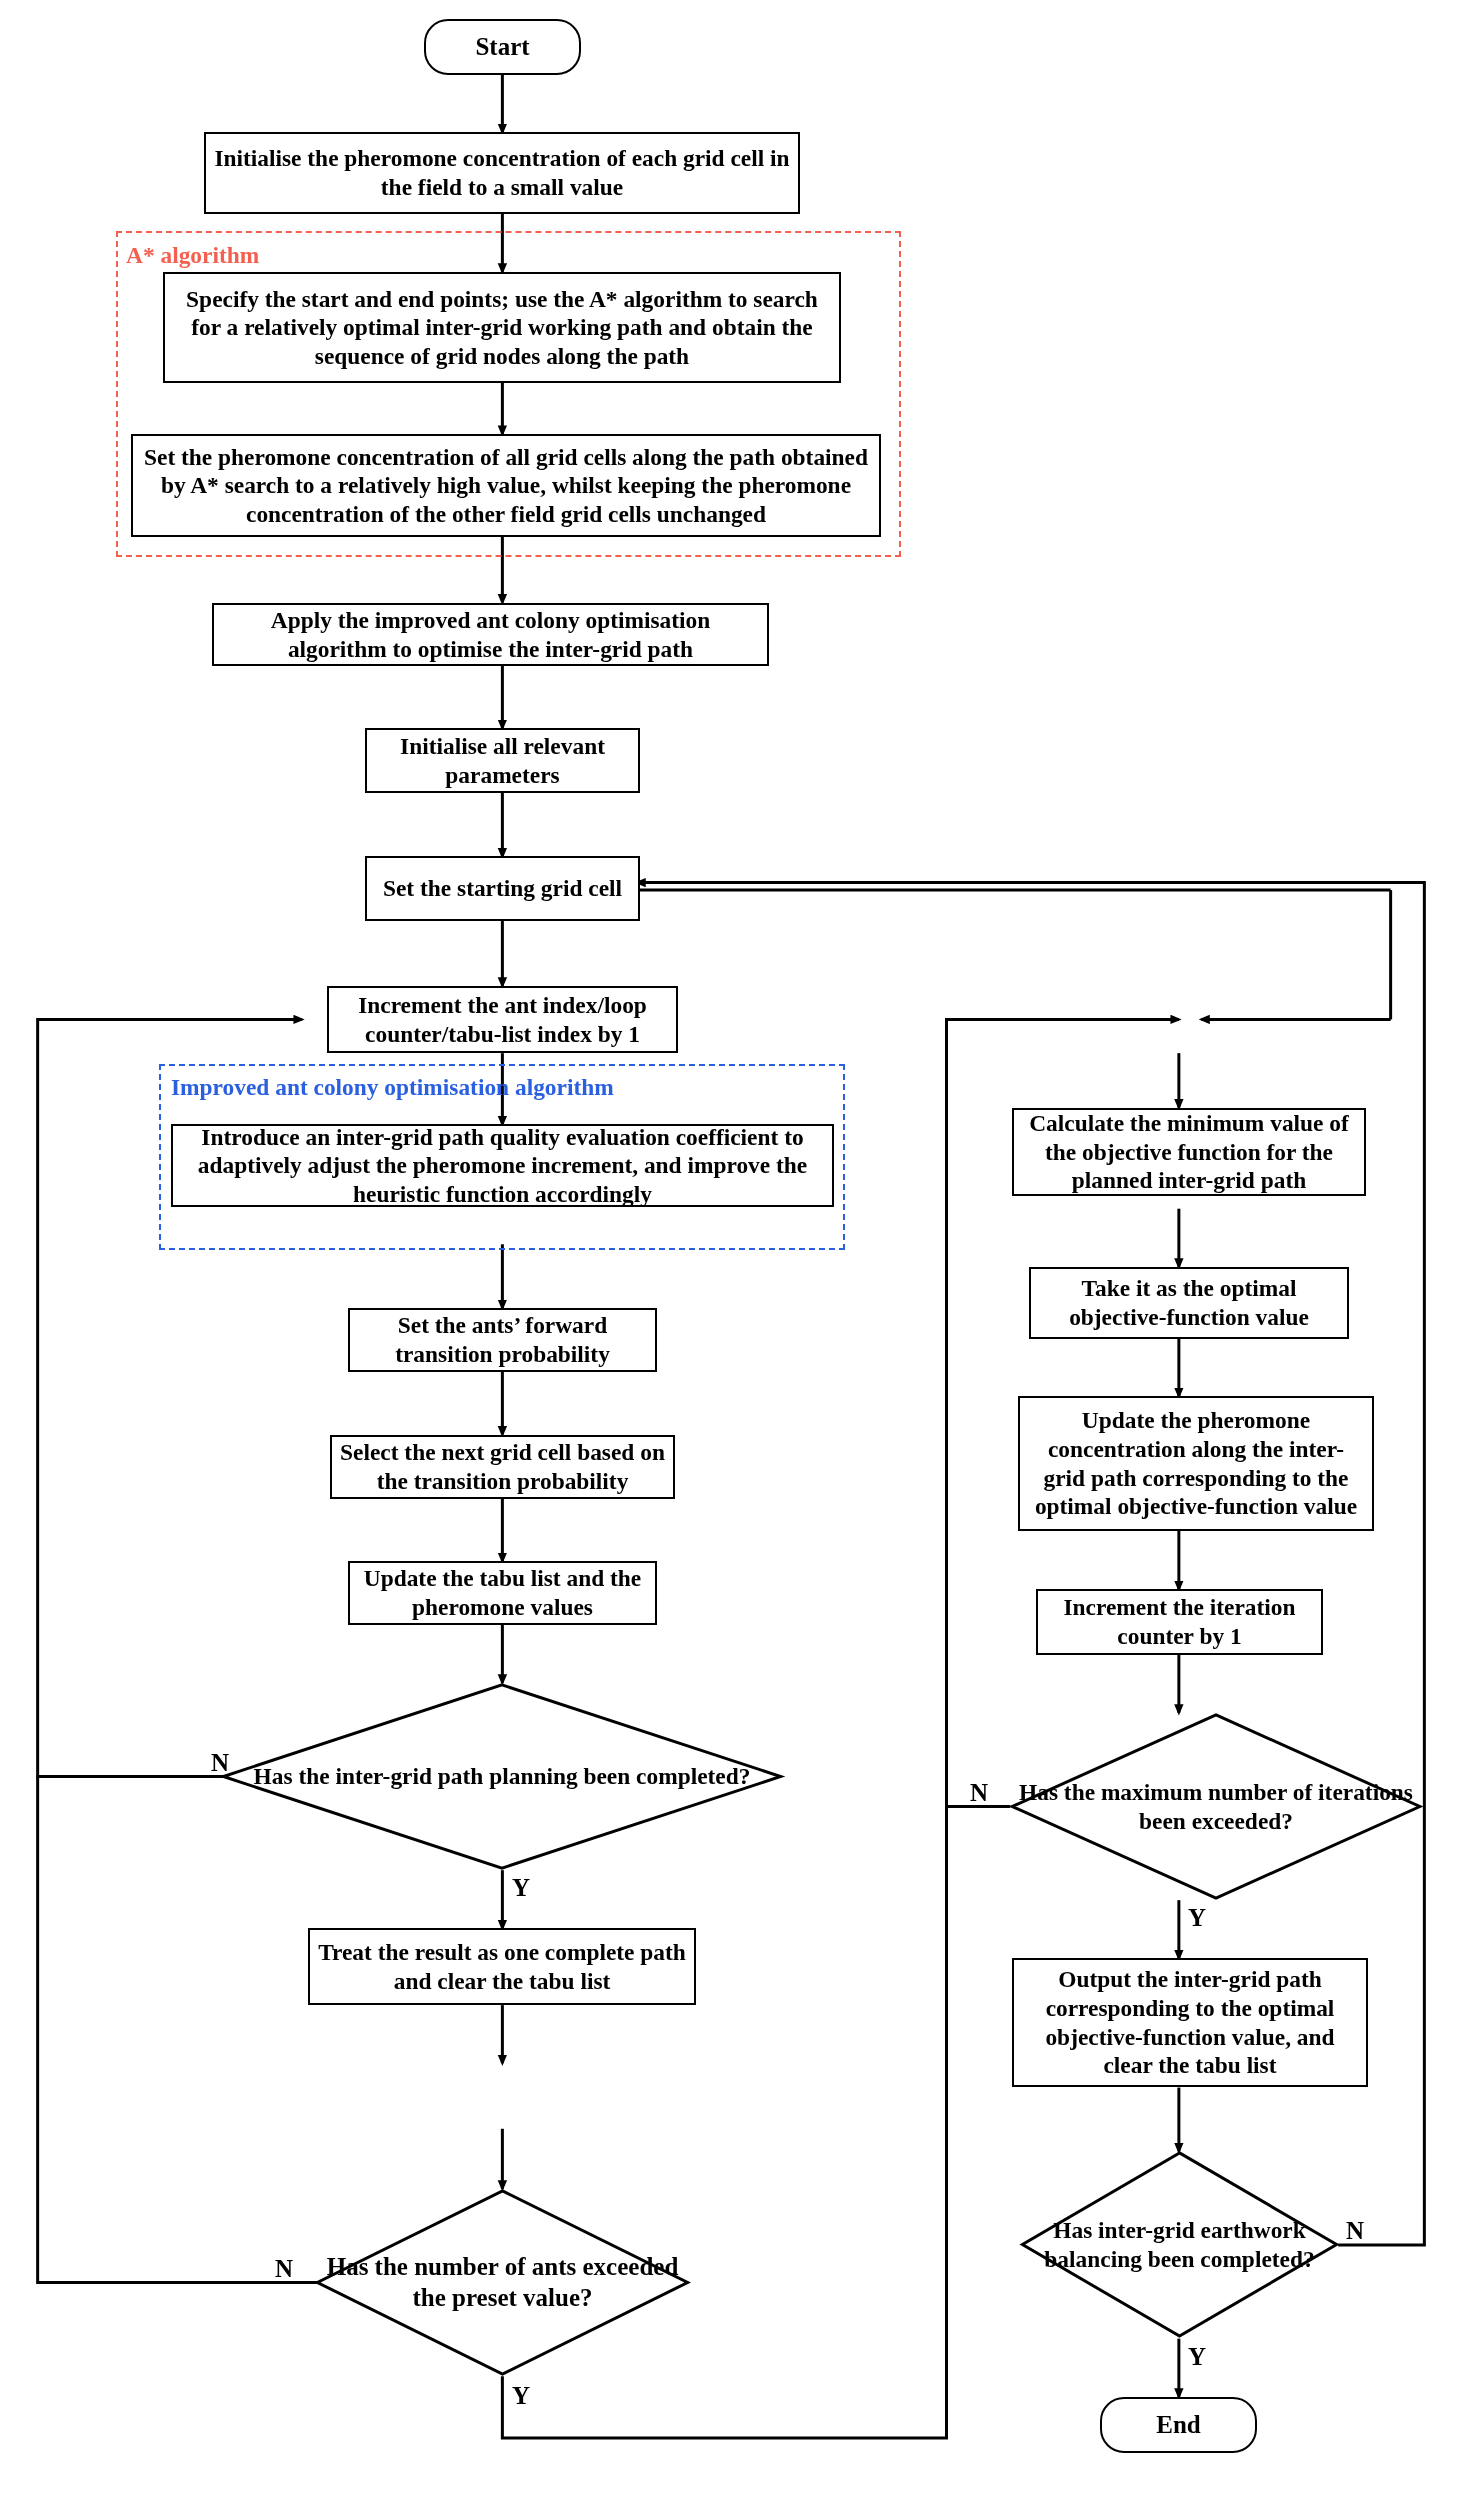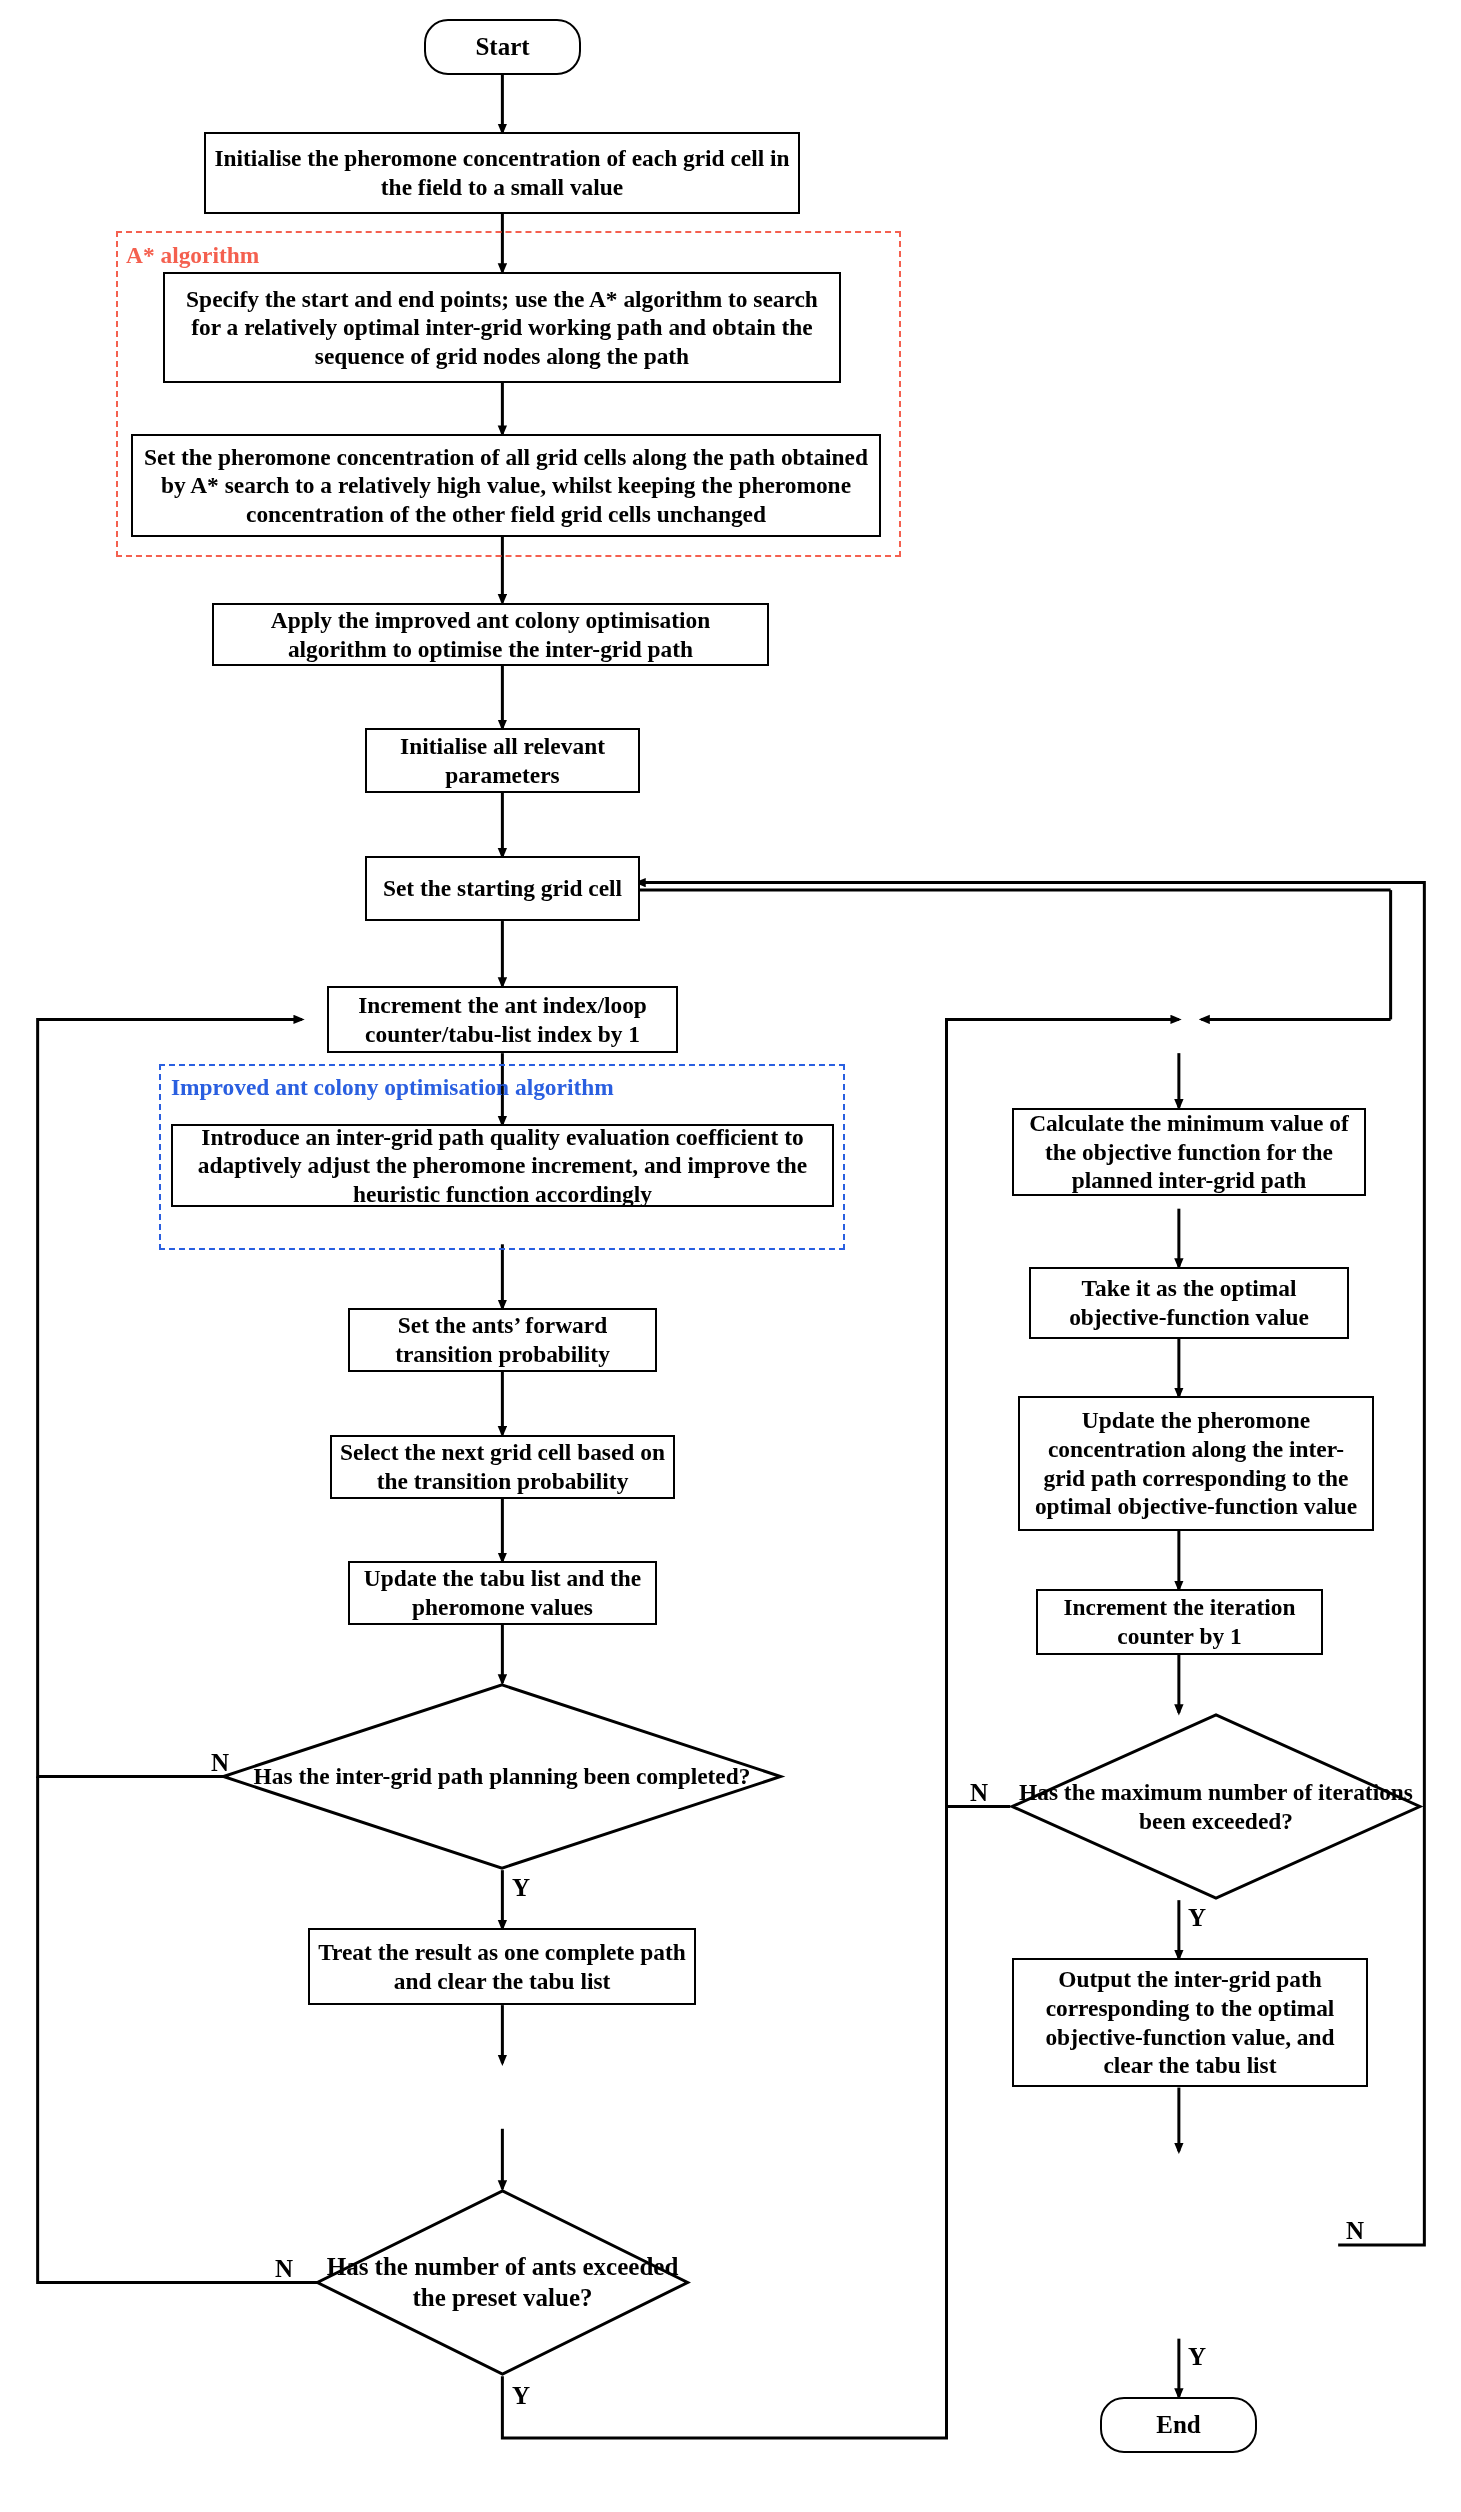--- a/index.html
+++ b/index.html
@@ -210,20 +210,28 @@
       <span>Has the maximum number of iterations been exceeded?</span>
     </div>
   </div>
   <div class="yn" style="left:970px;top:1779px;font-size:25px;">N</div>
   <div class="yn" style="left:1188px;top:1904px;font-size:25px;">Y</div>
 
   <div class="node proc" style="left:1012px;top:1958px;width:356px;height:129px;font-size:23.4px;">
     <span>Output the inter-grid path corresponding to the optimal objective-function value, and clear the tabu list</span>
   </div>
 
+  <div class="diamond" style="left:1020px;top:2151px;width:319px;height:187px;">
+    <svg width="319" height="187" viewBox="0 0 340 200">
+      <polygon points="170,2 338,100 170,198 2,100" fill="#fff" stroke="#000" stroke-width="3.2"></polygon>
+    </svg>
+    <div class="dtext" style="font-size:23.4px;">
+      <span>Has inter-grid earthwork balancing been completed?</span>
+    </div>
+  </div>
   <div class="yn" style="left:1346px;top:2217px;font-size:25px;">N</div>
   <div class="yn" style="left:1188px;top:2343px;font-size:25px;">Y</div>
 
   <div class="node term" style="left:1100px;top:2397px;width:157px;height:56px;font-size:25px;">
     <span>End</span>
   </div>
 
 </div>
 
 

